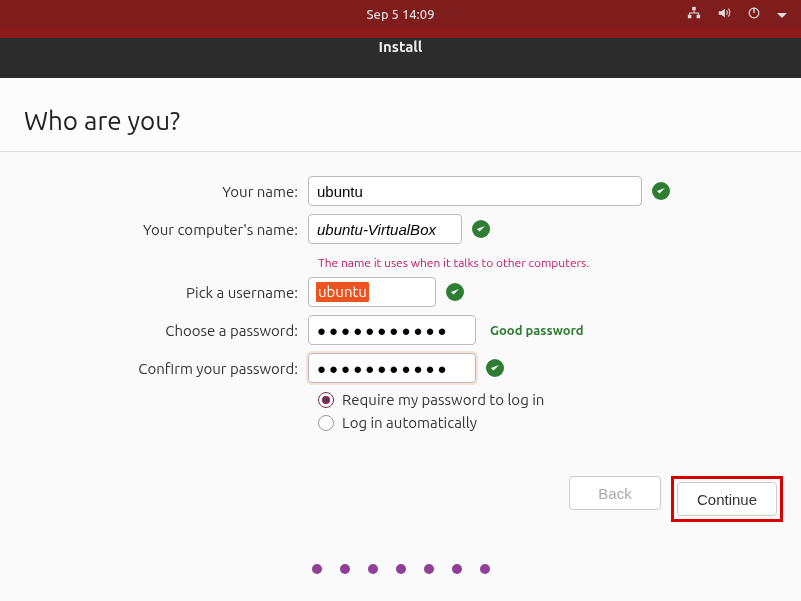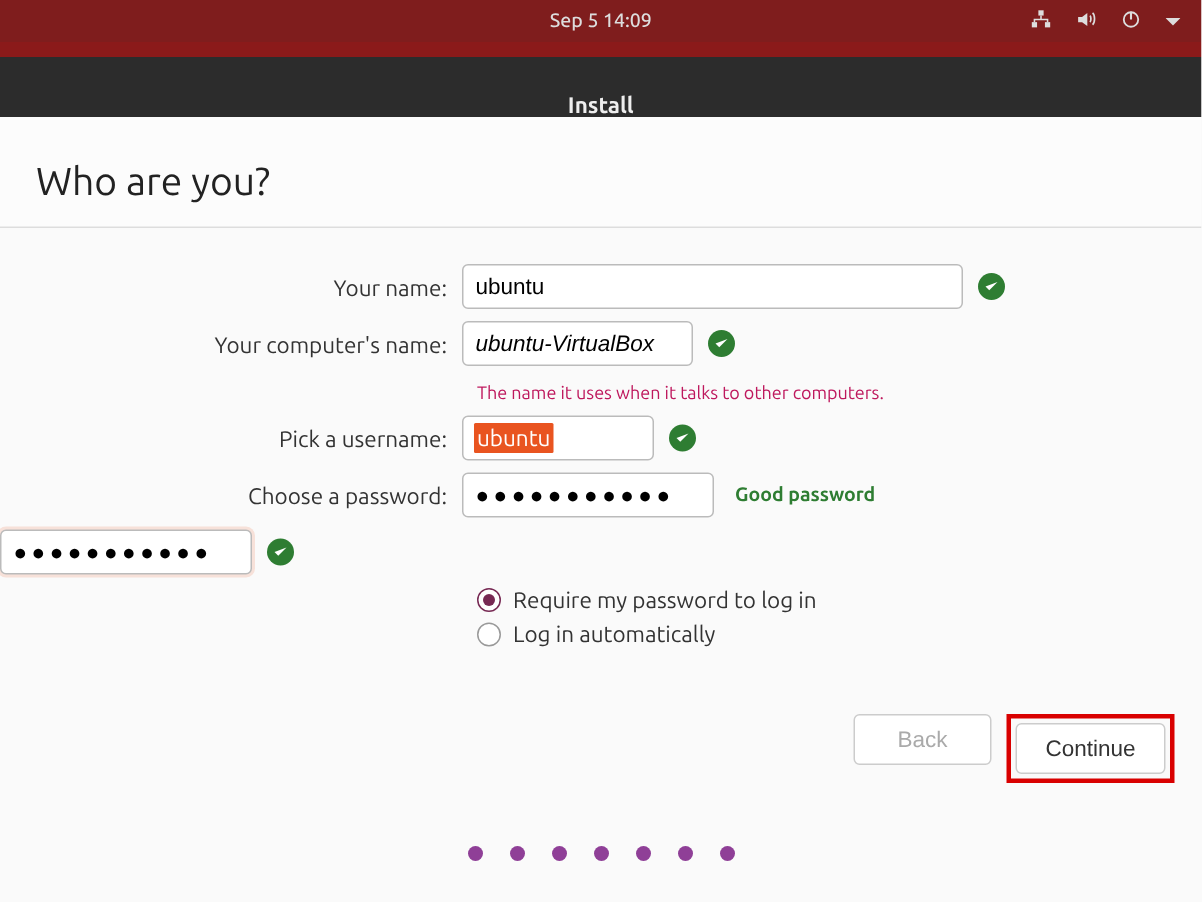--- a/index.html
+++ b/index.html
@@ -35,21 +35,21 @@
     .topbar .sys svg { fill: #ddd; }
     .red-strip {
       height: 10px;
       background: #8b1a1a;
     }
     .window-title {
       height: 40px;
       background: #2c2c2c;
       color: #eee;
       display: flex;
-      align-items: flex-end;
+      align-items: flex-start;
       justify-content: center;
       font-weight: 600;
       font-size: 15px;
     }
     .content-head {
       padding: 28px 24px 16px 24px;
       border-bottom: 1px solid #ddd;
       background: #fcfcfc;
     }
     .content-head h1 {
@@ -218,20 +218,21 @@
 
   <div class="row">
     <div class="label-col">Choose a password:</div>
     <div class="ctrl-col">
       <input type="text" class="input-pw" value="●●●●●●●●●●●" style="">
       <span class="pw-feedback">Good password</span>
     </div>
   </div>
 
   <div class="row">
+    <div class="label-col">Confirm your password:</div>
     <div class="ctrl-col">
       <input type="text" class="input-pw input-pw2" value="●●●●●●●●●●●" style="">
       <span class="check">
           <svg viewBox="0 0 10 10">
             <path d="M1 5l2.5 2.5L9 2"></path>
           </svg>
         </span>
     </div>
   </div>
 

